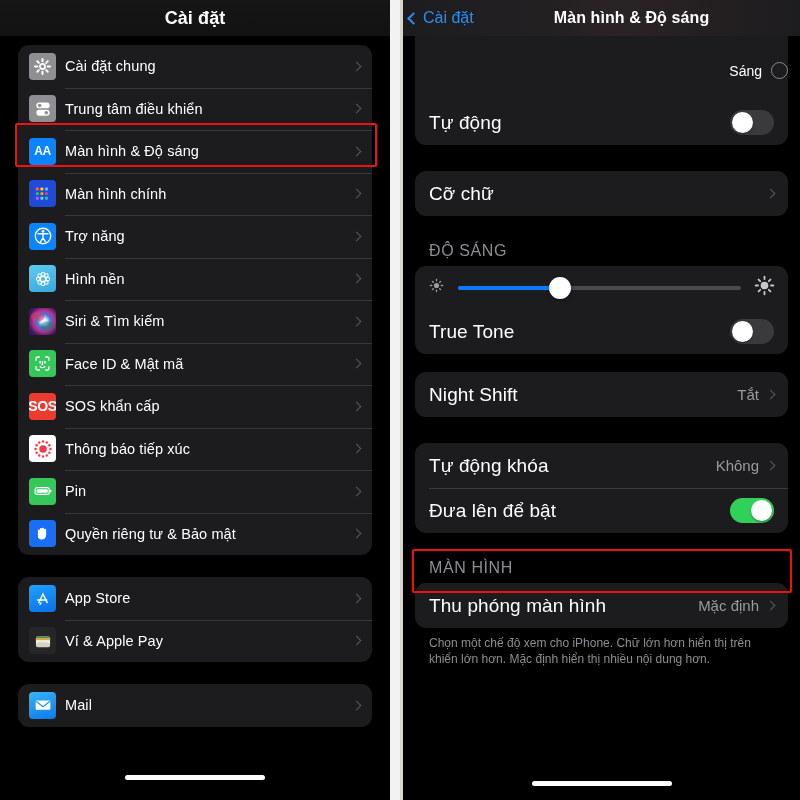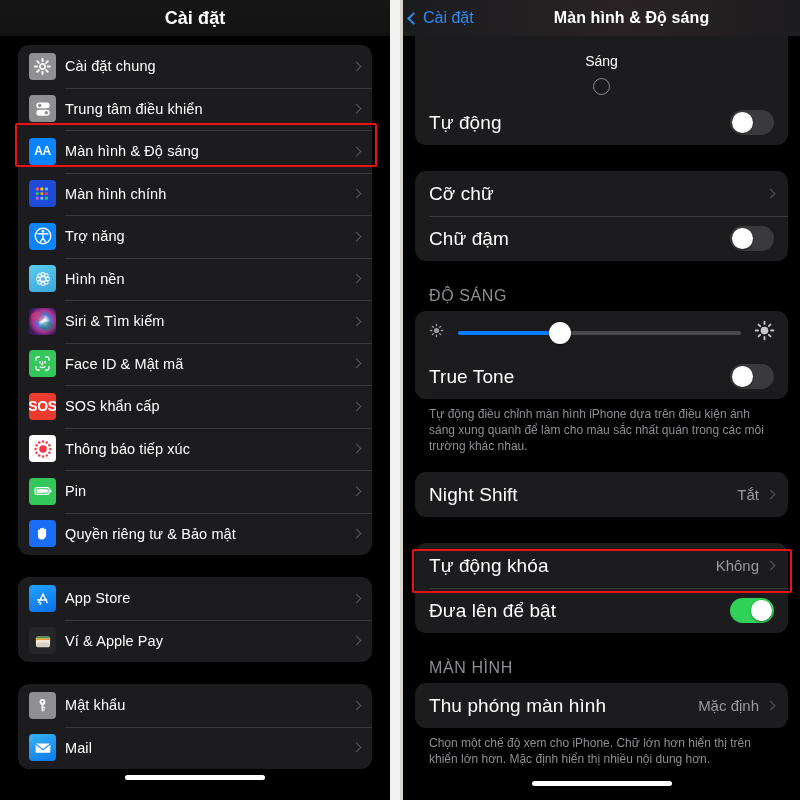--- a/index.html
+++ b/index.html
@@ -160,26 +160,25 @@
 
   
   .appearance {
     display: flex;
     height: 64px;
     padding-top: 2px;
   }
   .appear-col {
     flex: 1;
     display: flex;
-    flex-direction: column;
+    flex-direction: row;
     align-items: center;
-    justify-content: flex-start;
+    justify-content: flex-end;
     padding-top: 3px;
     gap: 9px;
-    margin-top: 12px;
   }
   .appear-name { font-size: 14px; color: #fff; }
   .radio-empty {
     width: 17px; height: 17px;
     border-radius: 50%;
     border: 1.4px solid #8a8a8e;
   }
   .radio-check {
     width: 19px; height: 19px;
     border-radius: 50%;
@@ -520,36 +519,20 @@
             </svg>
           </span>
           <span class="row-label">Ví &amp; Apple Pay</span>
           <span class="row-spacer"></span>
           <span class="disc"></span>
         </div>
       </div>
 
       <div class="group g3">
         <div class="row">
-          <span class="app-icon" style="background:#8e8e93">
-            <svg viewBox="0 0 24 24" width="19" height="19">
-              <g fill="#fff">
-                <circle cx="12" cy="7.6" r="3.7"></circle>
-                <circle cx="12" cy="7.3" r="1.35" fill="#8e8e93"></circle>
-                <rect x="10.9" y="10.4" width="2.2" height="9.2" rx="0.9"></rect>
-                <rect x="13.1" y="13.6" width="2.6" height="1.8" rx="0.8"></rect>
-                <rect x="13.1" y="16.6" width="2.2" height="1.8" rx="0.8"></rect>
-              </g>
-            </svg>
-          </span>
-          <span class="row-label">Mật khẩu</span>
-          <span class="row-spacer"></span>
-          <span class="disc"></span>
-        </div>
-        <div class="row">
           <span class="app-icon" style="background:linear-gradient(160deg,#37b4f7,#0a7ae8)">
             <svg viewBox="0 0 24 24" width="20" height="20">
               <rect x="3.2" y="6.6" width="17.6" height="11.2" rx="1.4" fill="#fff"></rect>
               <path d="M3.6 7.4 L12 14 L20.4 7.4" fill="none" stroke="#2196f3" stroke-width="1.4"></path>
             </svg>
           </span>
           <span class="row-label">Mail</span>
           <span class="row-spacer"></span>
           <span class="disc"></span>
         </div>
@@ -588,26 +571,20 @@
       </div>
     </div>
 
     <div class="spacer-26"></div>
 
     <div class="r-group">
       <div class="r-row">
         <span class="r-label">Cỡ chữ</span>
         <span class="r-sp"></span>
         <span class="disc"></span>
-      </div>
-      <div class="r-row">
-        <span class="r-label">Chữ đậm</span>
-        <span class="toggle off">
-            <i class="knob"></i>
-          </span>
       </div>
     </div>
 
     <div class="spacer-26"></div>
 
     <div class="sec-head">ĐỘ SÁNG</div>
     <div class="r-group">
       <div class="slider-row">
         <span class="sun">
           <svg viewBox="0 0 24 24" width="19" height="19">
@@ -644,21 +621,20 @@
           </svg>
         </span>
       </div>
       <div class="r-row">
         <span class="r-label">True Tone</span>
         <span class="toggle off">
             <i class="knob"></i>
           </span>
       </div>
     </div>
-    <div class="sec-foot">Tự động điều chỉnh màn hình iPhone dựa trên điều kiện ánh sáng xung quanh để làm cho màu sắc nhất quán trong các môi trường khác nhau.</div>
 
     <div class="spacer-18"></div>
 
     <div class="r-group">
       <div class="r-row">
         <span class="r-label">Night Shift</span>
         <span class="r-value">Tắt</span>
         <span class="disc"></span>
       </div>
     </div>

